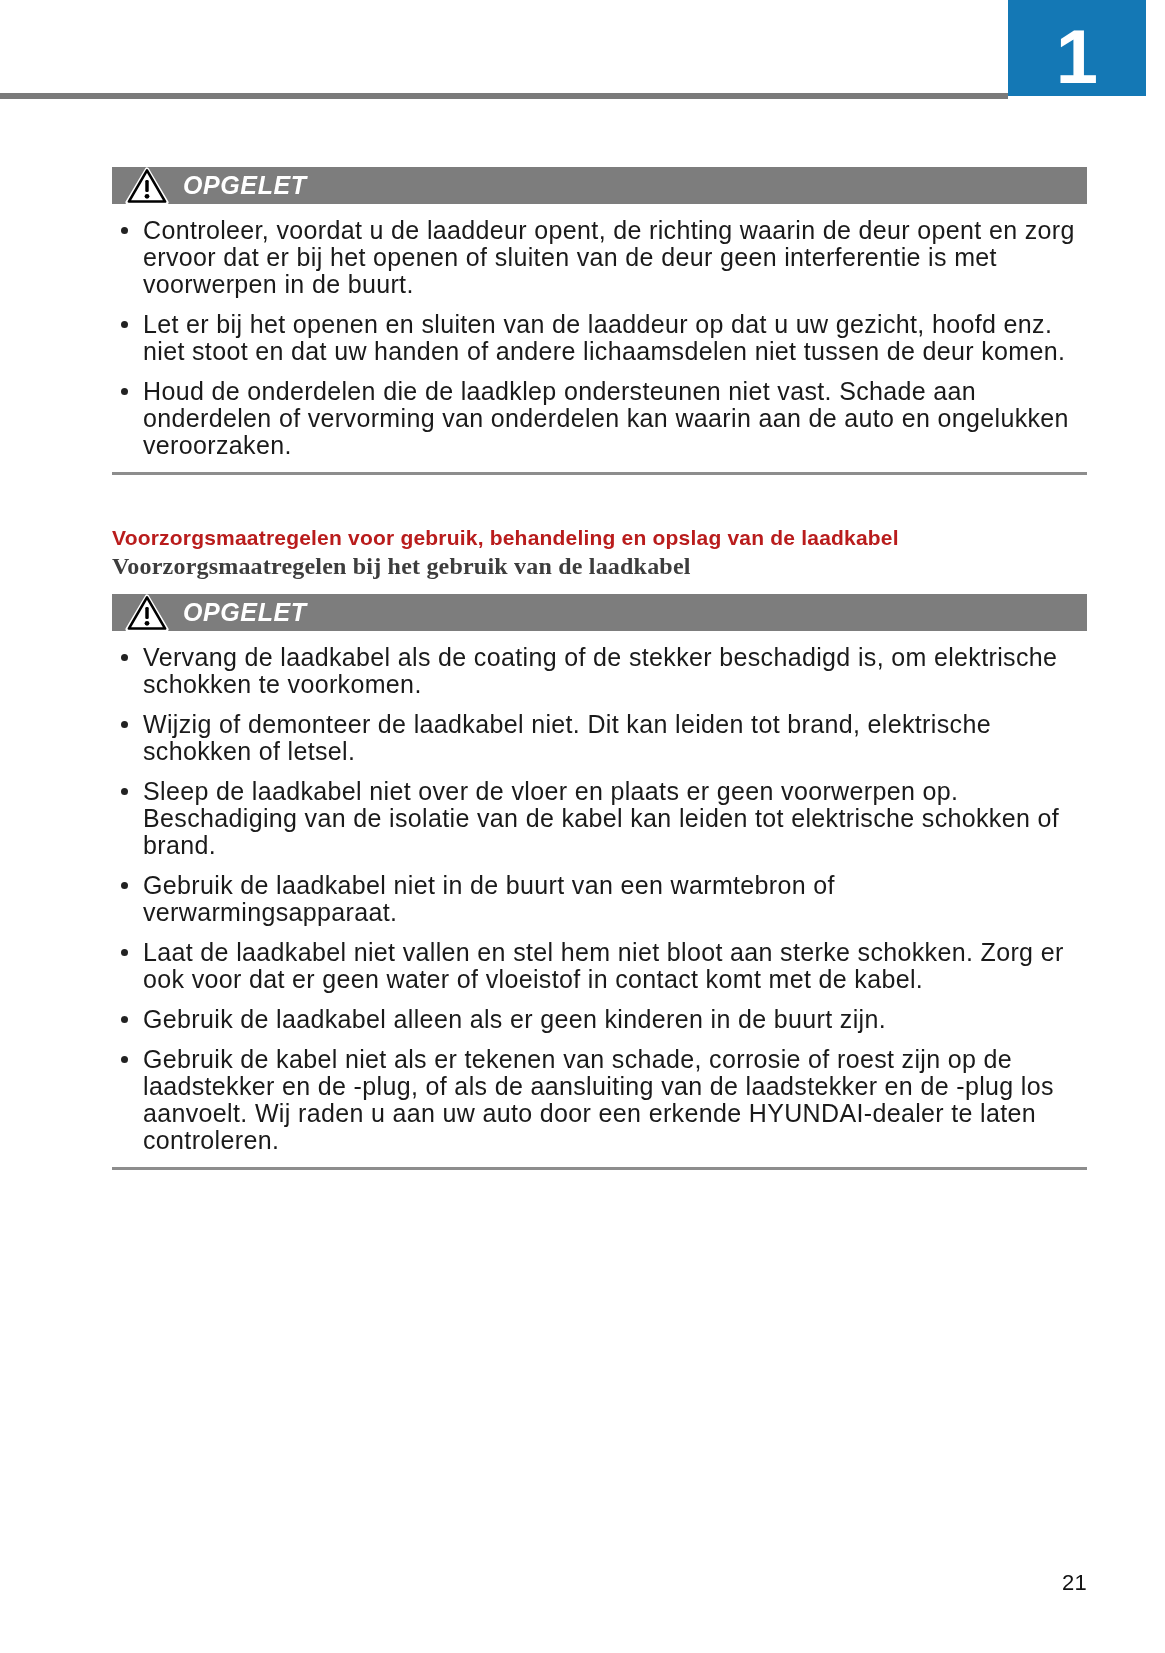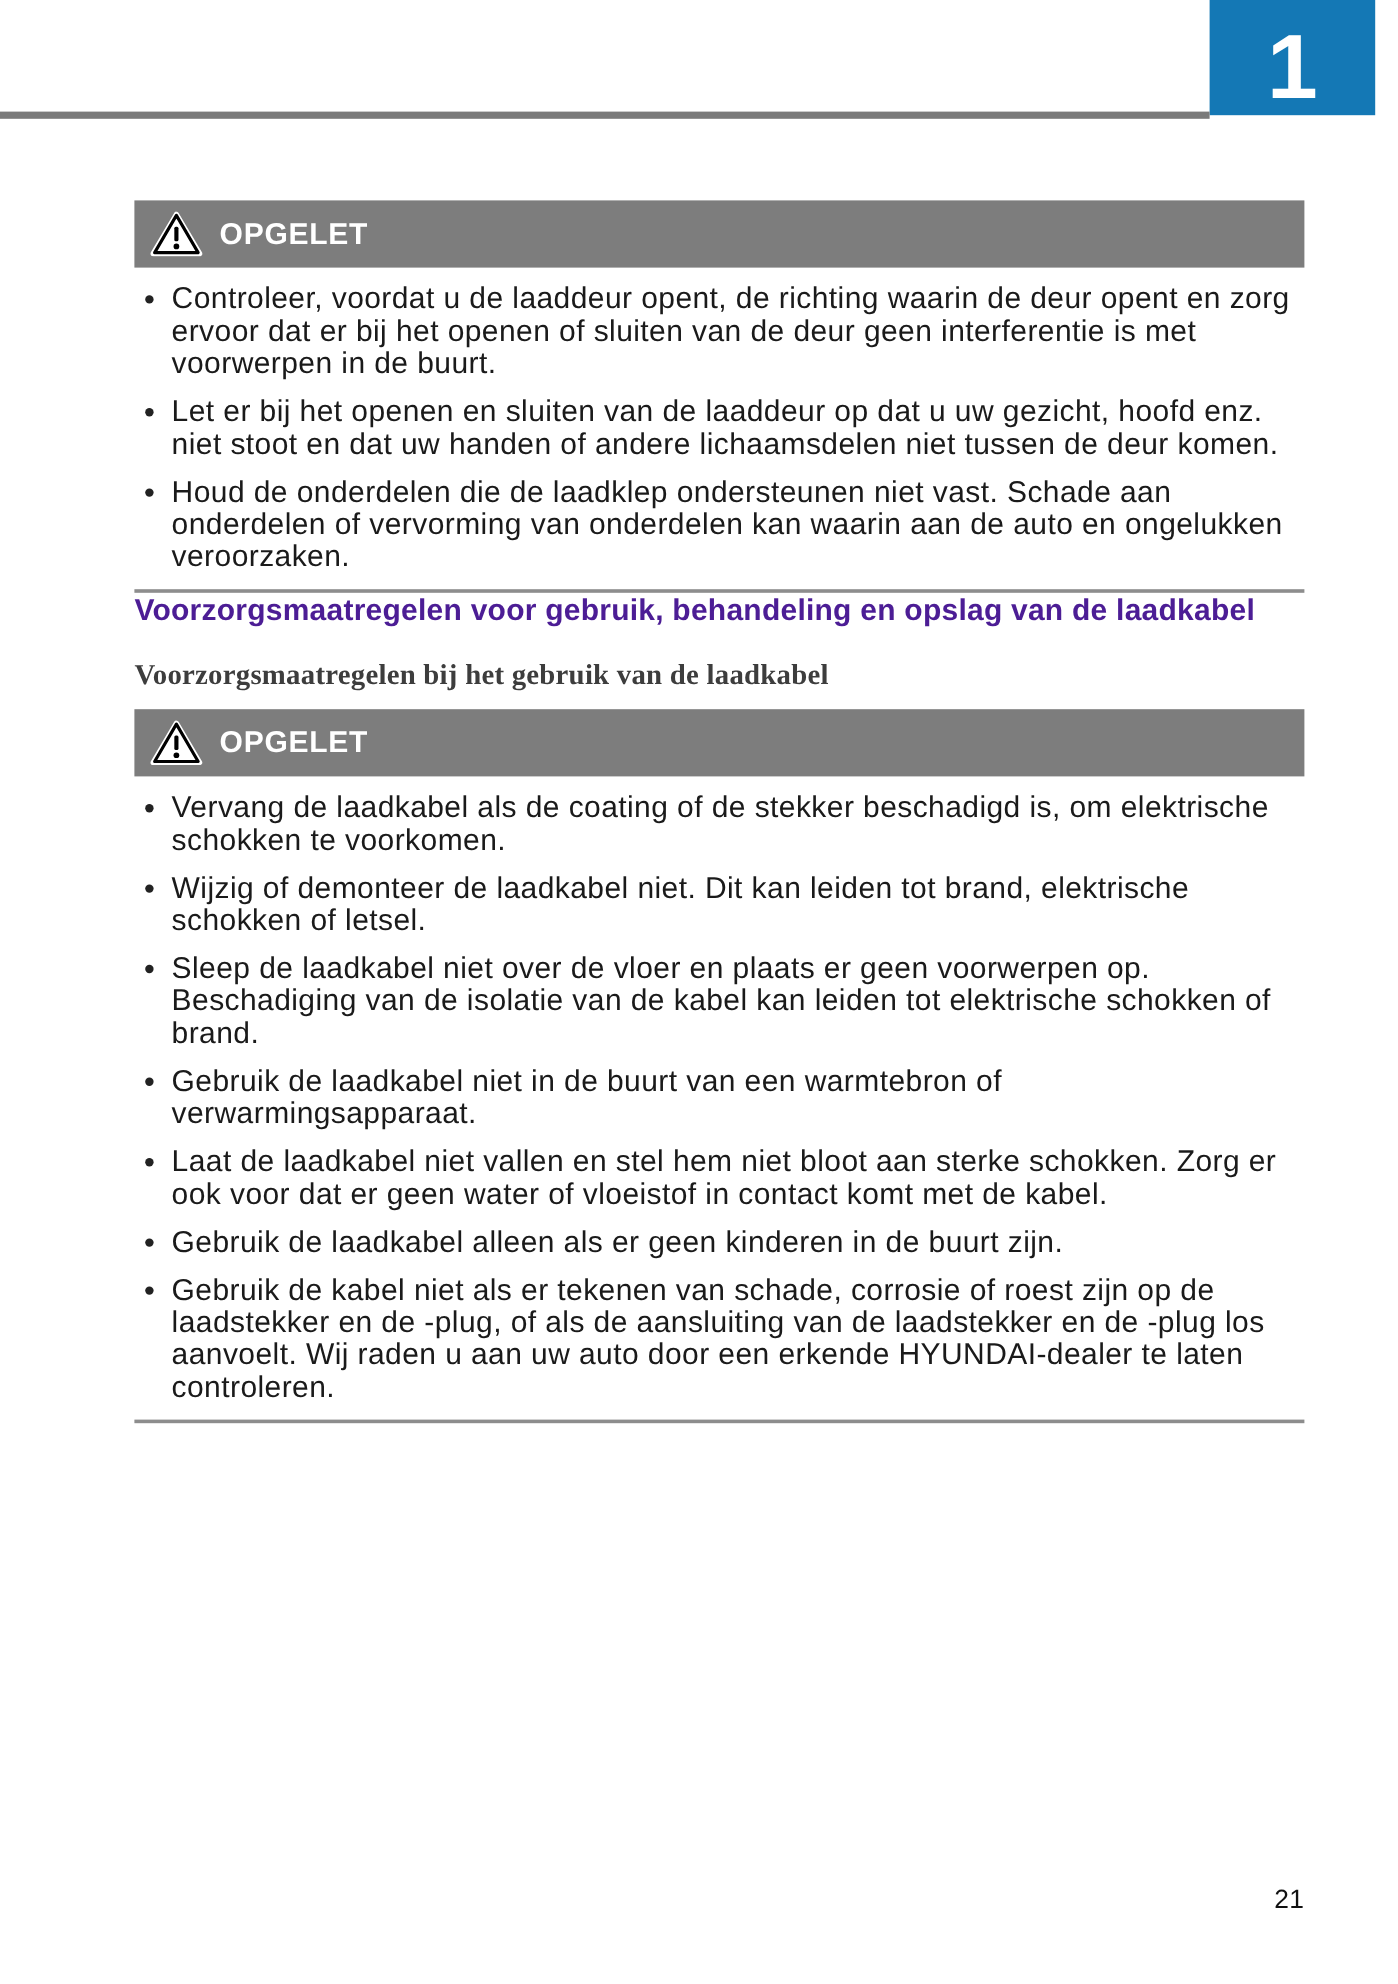--- a/index.html
+++ b/index.html
@@ -10,37 +10,37 @@
   
   .chapter-tab { position:absolute; left:1008px; top:0; width:138px; height:96px;
     background:#1478b5; display:flex; justify-content:center; align-items:flex-end; }
   .chapter-tab .num { color:#ffffff; font-size:76px; font-weight:600; line-height:0.82;
     padding-bottom:8px; }
   .top-rule { position:absolute; left:0; top:93px; width:1008px; height:6px; background:#7a7a7a; }
 
   
   .content { position:absolute; left:112px; top:167px; width:975px; }
 
-  .warn-bar { height:56px; background:#7d7d7d; display:flex; align-items:center;
-    padding-left:13px; }
+  .warn-bar { height:37px; background:#7d7d7d; display:flex; align-items:center;
+    padding-left:13px;font-style:italic; }
   .warn-bar .tri { width:44px; height:38px; flex:0 0 auto; }
   .warn-bar .warn-title { color:#ffffff; font-size:25px; font-weight:700;
     letter-spacing:0.6px; margin-left:14px; }
 
   ul.bullets { list-style:none; margin-top:13px; }
   ul.bullets li { position:relative; padding-left:31px; margin-bottom:13px;
     font-size:25px; line-height:27px; letter-spacing:0.35px; color:#1a1a1a; }
   ul.bullets li::before { content:""; position:absolute; left:9px; top:10px;
     width:7px; height:7px; border-radius:50%; background:#222222; }
 
   .divider { height:3px; background:#8d8d8d; margin-top:8px; }
 
-  .section-heading { font-size:25px; font-weight:700; line-height:30px;
-    color:#4c1d95; letter-spacing:0.2px; }
-  .section-subheading { margin-top:26px; font-family:"Liberation Serif", serif;
+  .section-heading { margin-top:48px; font-size:21px; font-weight:700; line-height:30px;
+    color:#b91c1c; letter-spacing:0.2px; }
+  .section-subheading { font-family:"Liberation Serif", serif;
     font-size:24px; font-weight:700; color:#3d3d3d; letter-spacing:0.2px; }
   .warn-bar.second { margin-top:14px; }
 
   .page-number { position:absolute; right:78px; top:1570px; font-size:22px;
     color:#111111; letter-spacing:0.3px; }
 </style>
 </head>
 <body>
 
 <div class="page">

